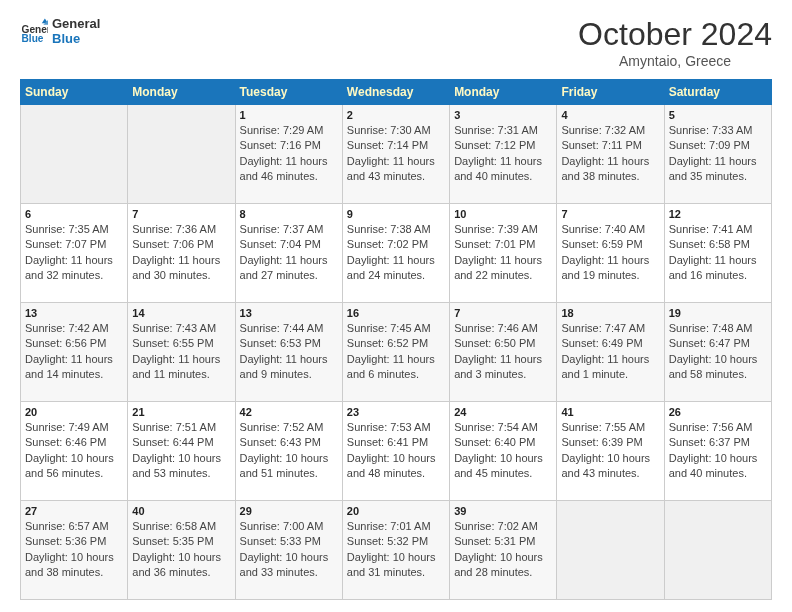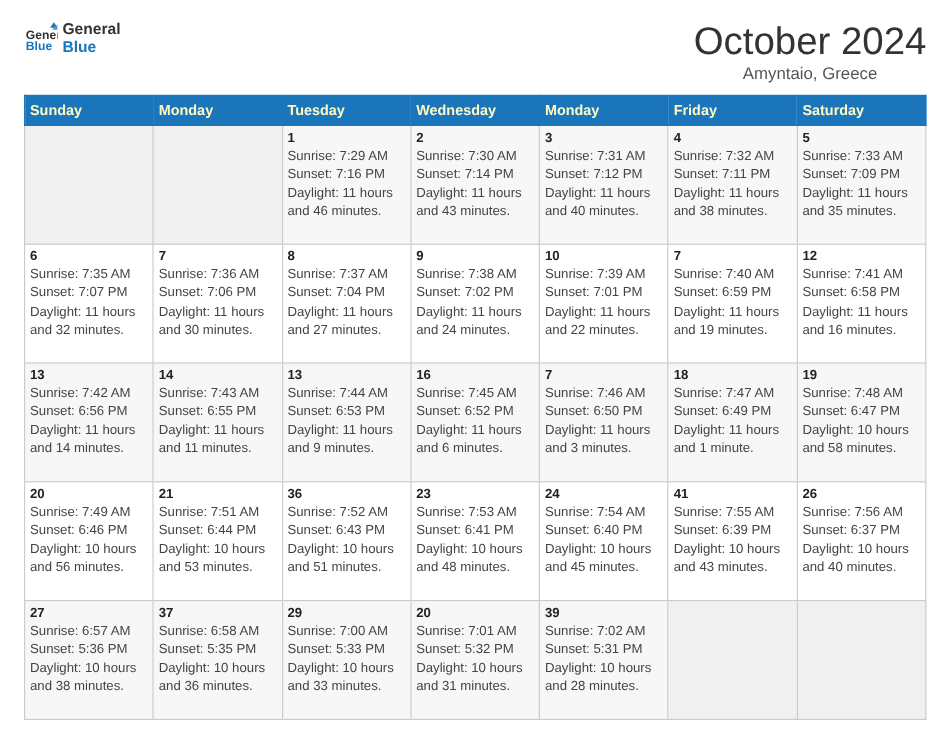--- a/index.html
+++ b/index.html
@@ -297,21 +297,21 @@
       </td>
           <td>
         <span class="day-num">21</span>
         <div class="day-info">
           Sunrise: 7:51 AM<br>
           Sunset: 6:44 PM<br>
           Daylight: 10 hours and 53 minutes.
         </div>
       </td>
           <td>
-        <span class="day-num">36</span>
+        <span class="day-num">42</span>
         <div class="day-info">
           Sunrise: 7:52 AM<br>
           Sunset: 6:43 PM<br>
           Daylight: 10 hours and 51 minutes.
         </div>
       </td>
           <td>
         <span class="day-num">23</span>
         <div class="day-info">
           Sunrise: 7:53 AM<br>
@@ -347,21 +347,21 @@
         <tr>
           <td>
         <span class="day-num">27</span>
         <div class="day-info">
           Sunrise: 6:57 AM<br>
           Sunset: 5:36 PM<br>
           Daylight: 10 hours and 38 minutes.
         </div>
       </td>
           <td>
-        <span class="day-num">37</span>
+        <span class="day-num">40</span>
         <div class="day-info">
           Sunrise: 6:58 AM<br>
           Sunset: 5:35 PM<br>
           Daylight: 10 hours and 36 minutes.
         </div>
       </td>
           <td>
         <span class="day-num">29</span>
         <div class="day-info">
           Sunrise: 7:00 AM<br>

